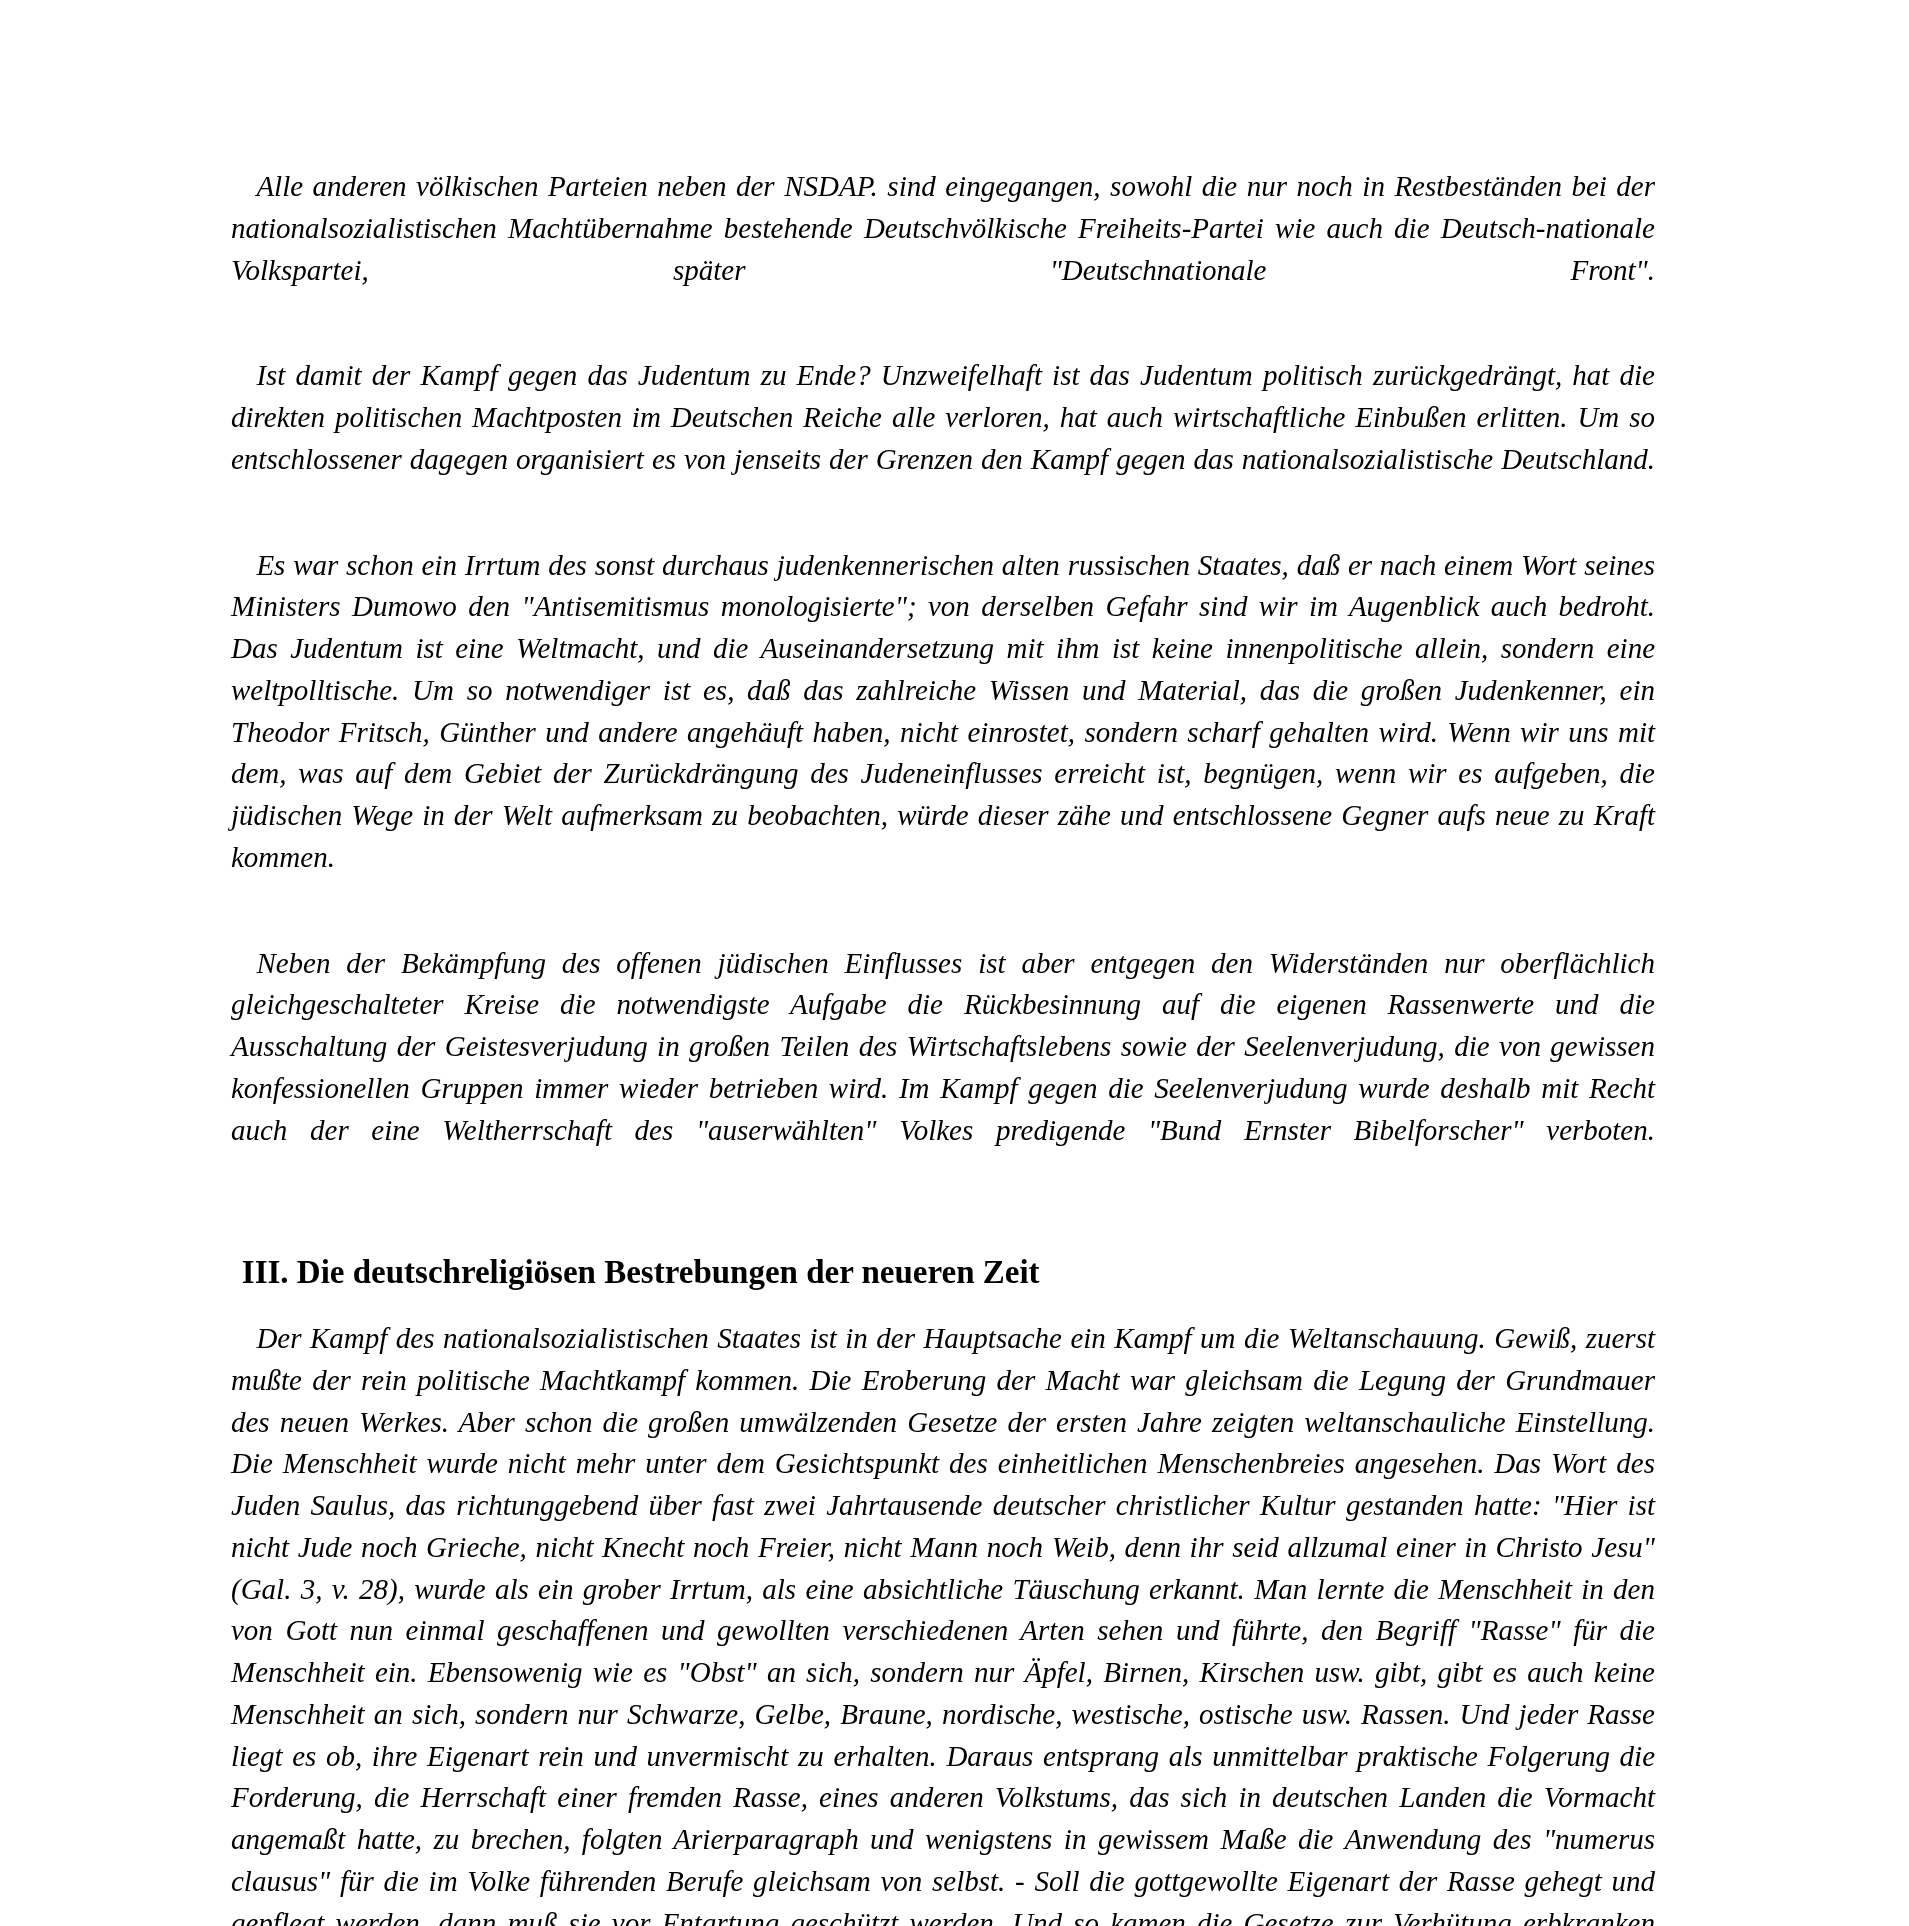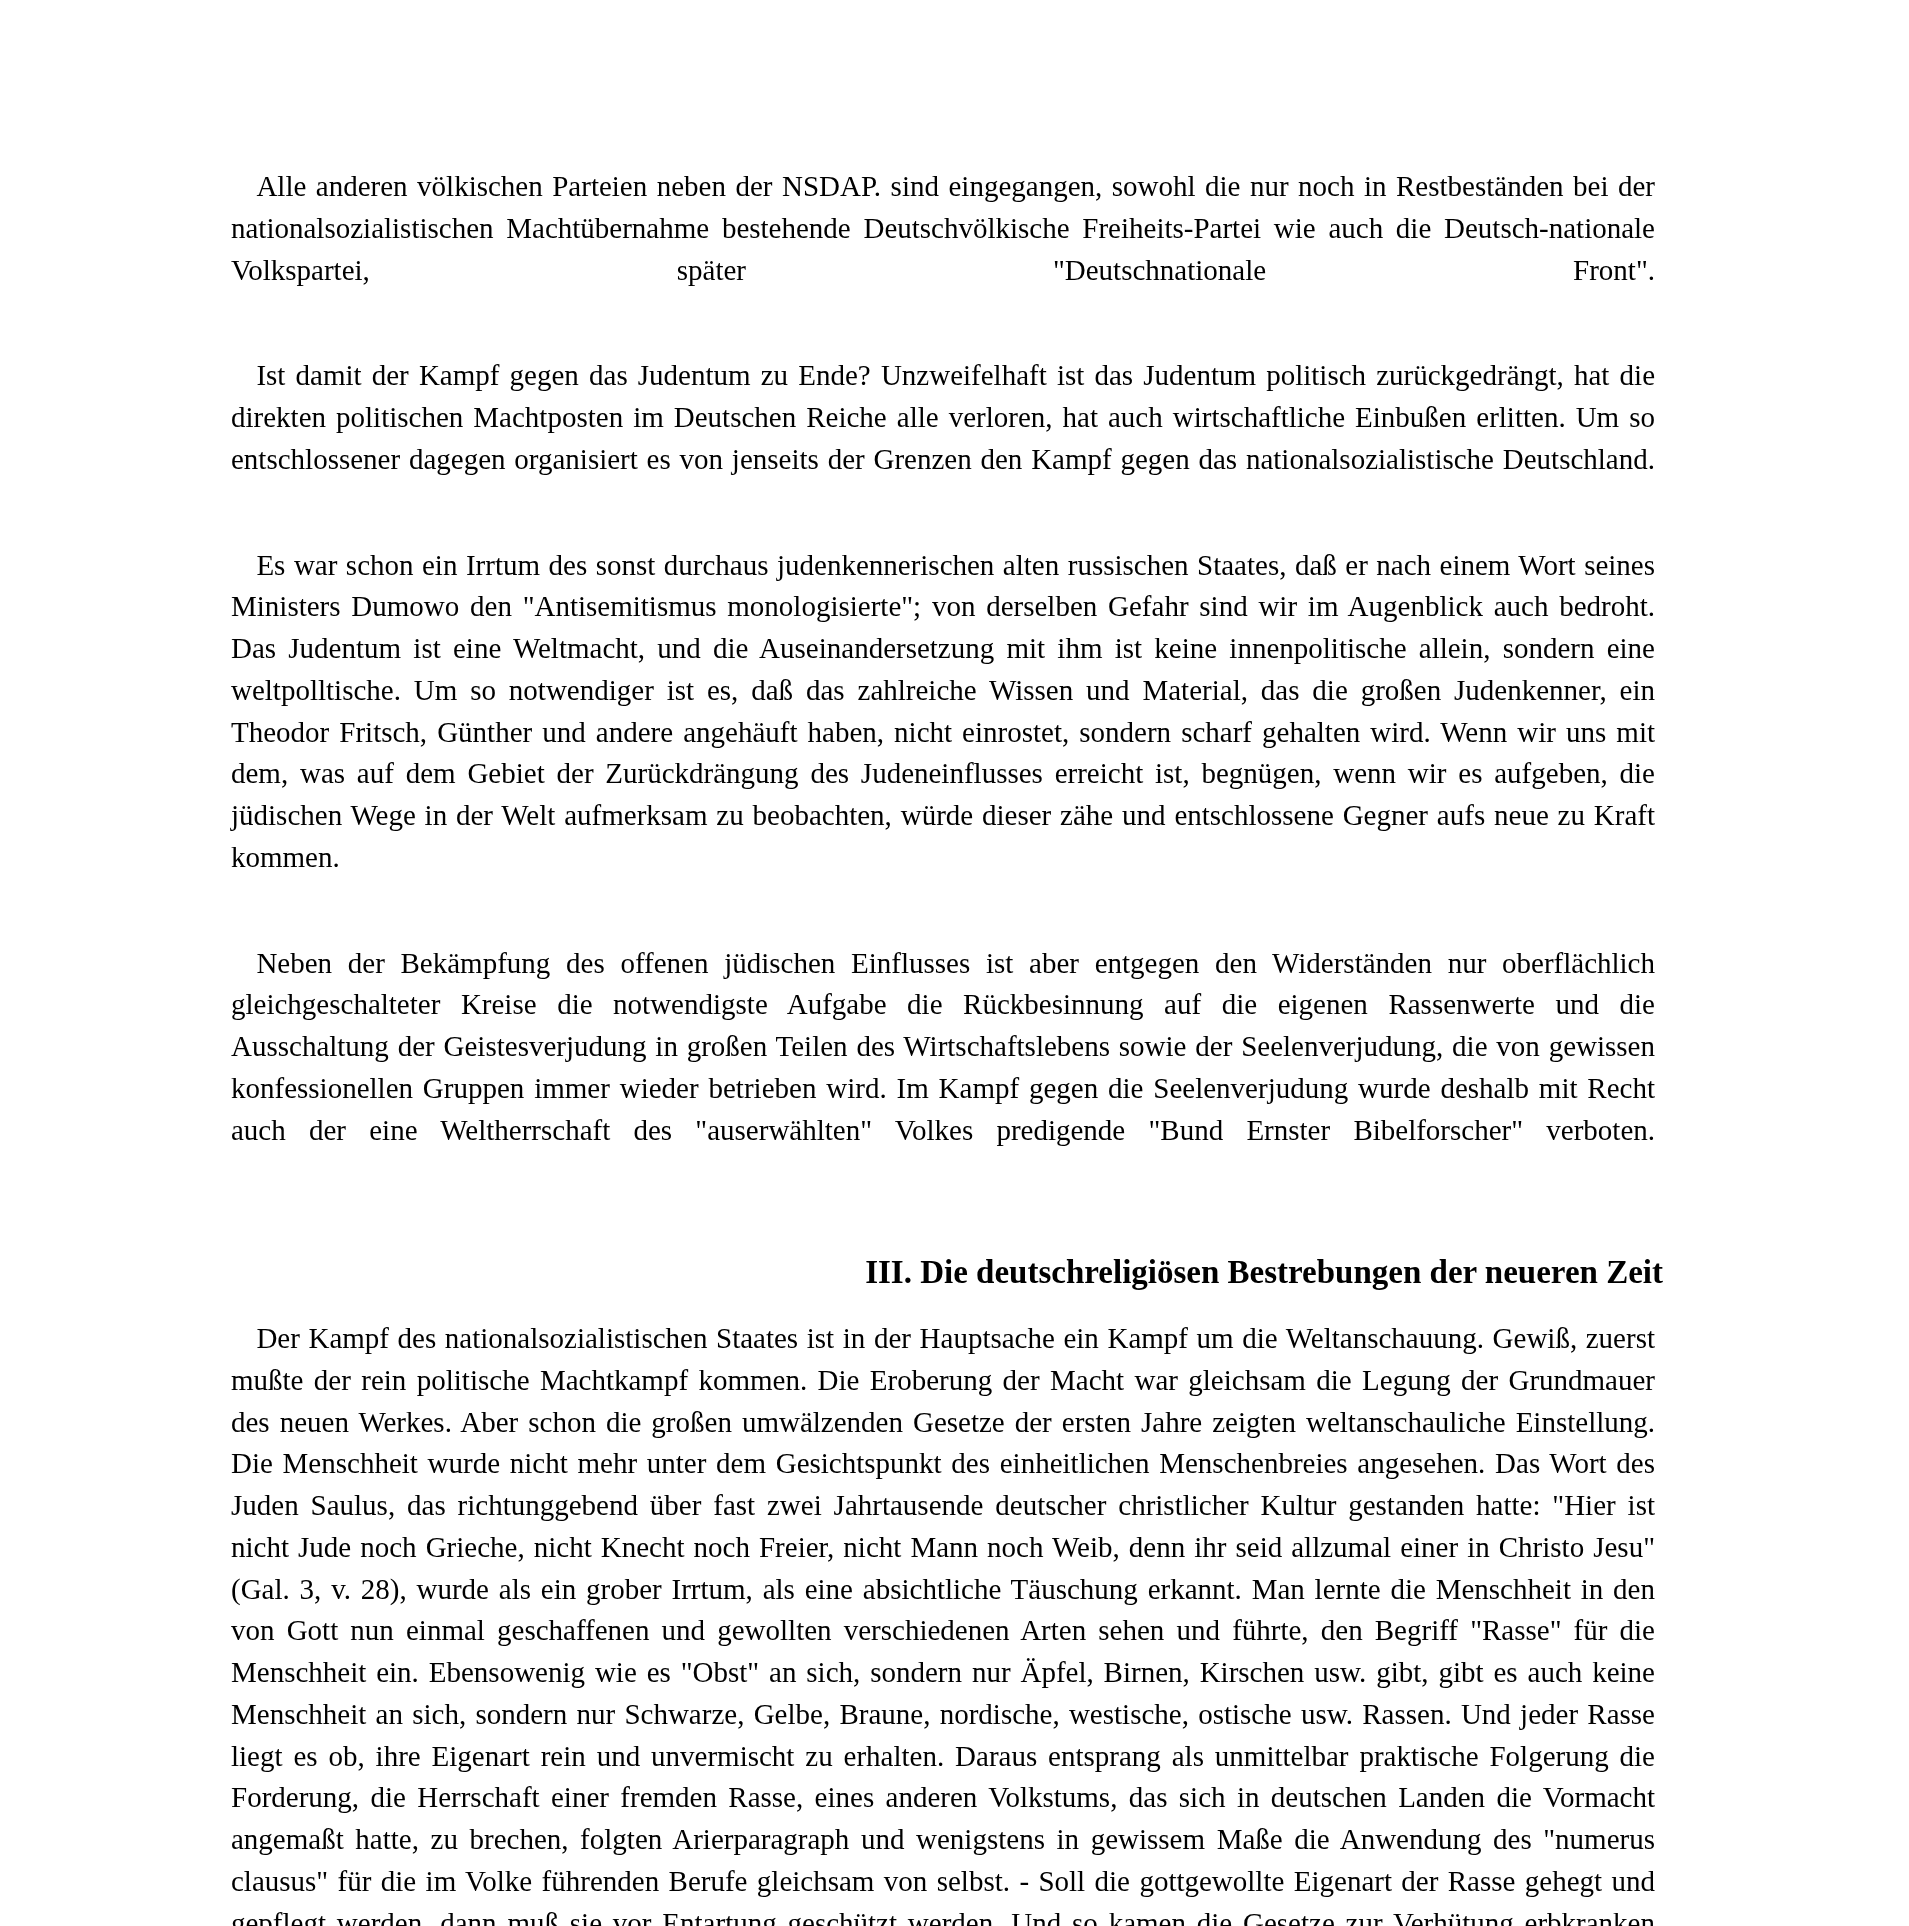--- a/index.html
+++ b/index.html
@@ -31,33 +31,34 @@
 
   p.para {
     margin: 0 8px 0 0;
     text-align: justify;
     text-justify: inter-word;
     font-size: 29px;
     line-height: 1.44;
     text-indent: 25.4px;
     hyphens: none;
     word-spacing: 0.01em;
+    font-style: italic;
   }
 
   p.para + p.para {
     margin-top: 22.3px;
   }
 
   h2.section-heading {
     margin: 0;
     padding: 0;
     font-size: 33px;
     font-weight: bold;
     line-height: 1.3;
-    text-align: right;
+    text-align: left;
     text-indent: 10.8px;
   }
 
   .heading-block {
     margin-top: 58px;
     margin-bottom: 24px;
   }
 
   
   p.para::after {

